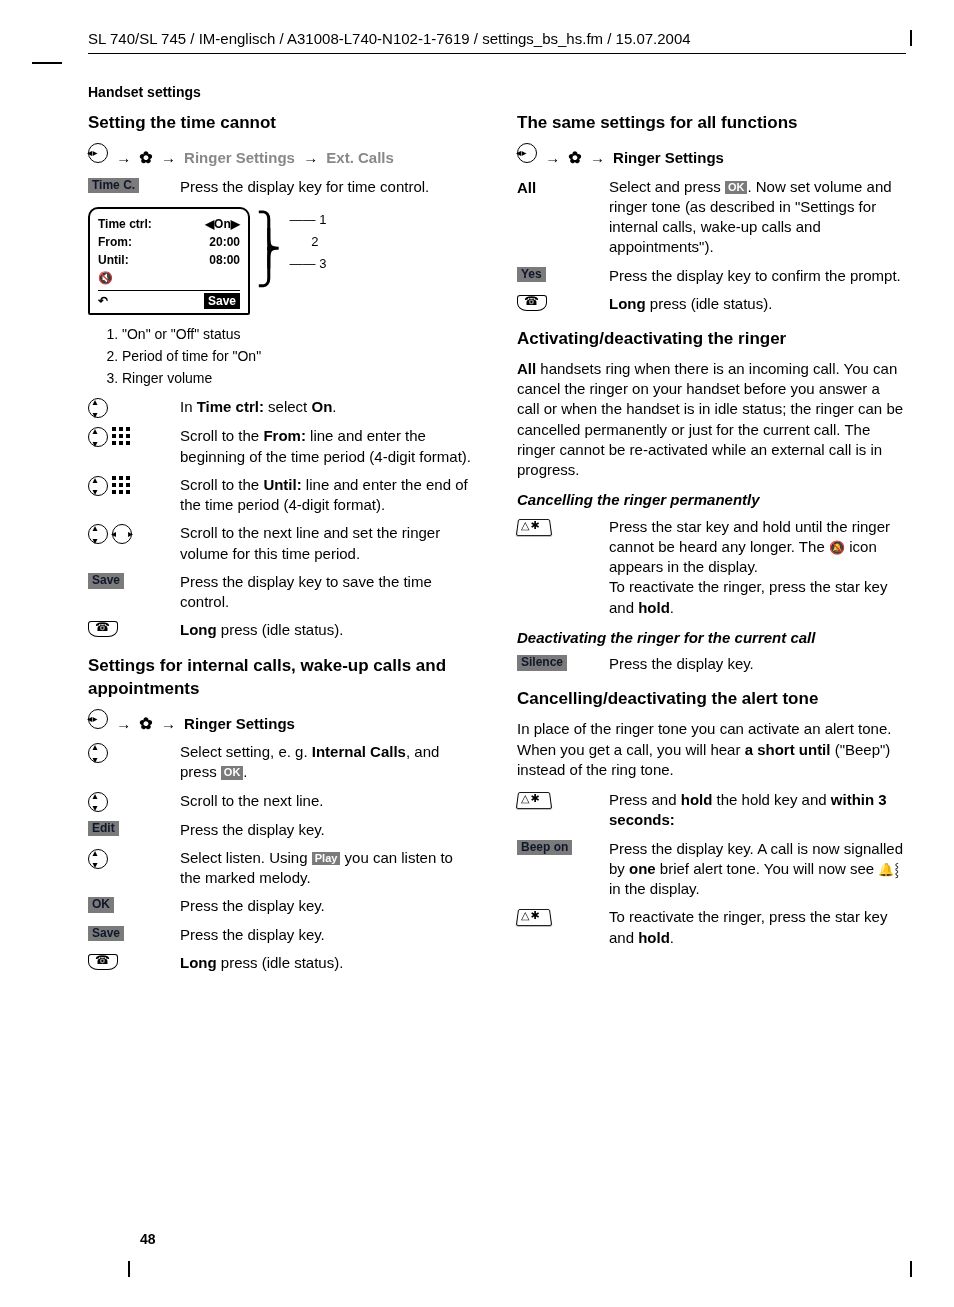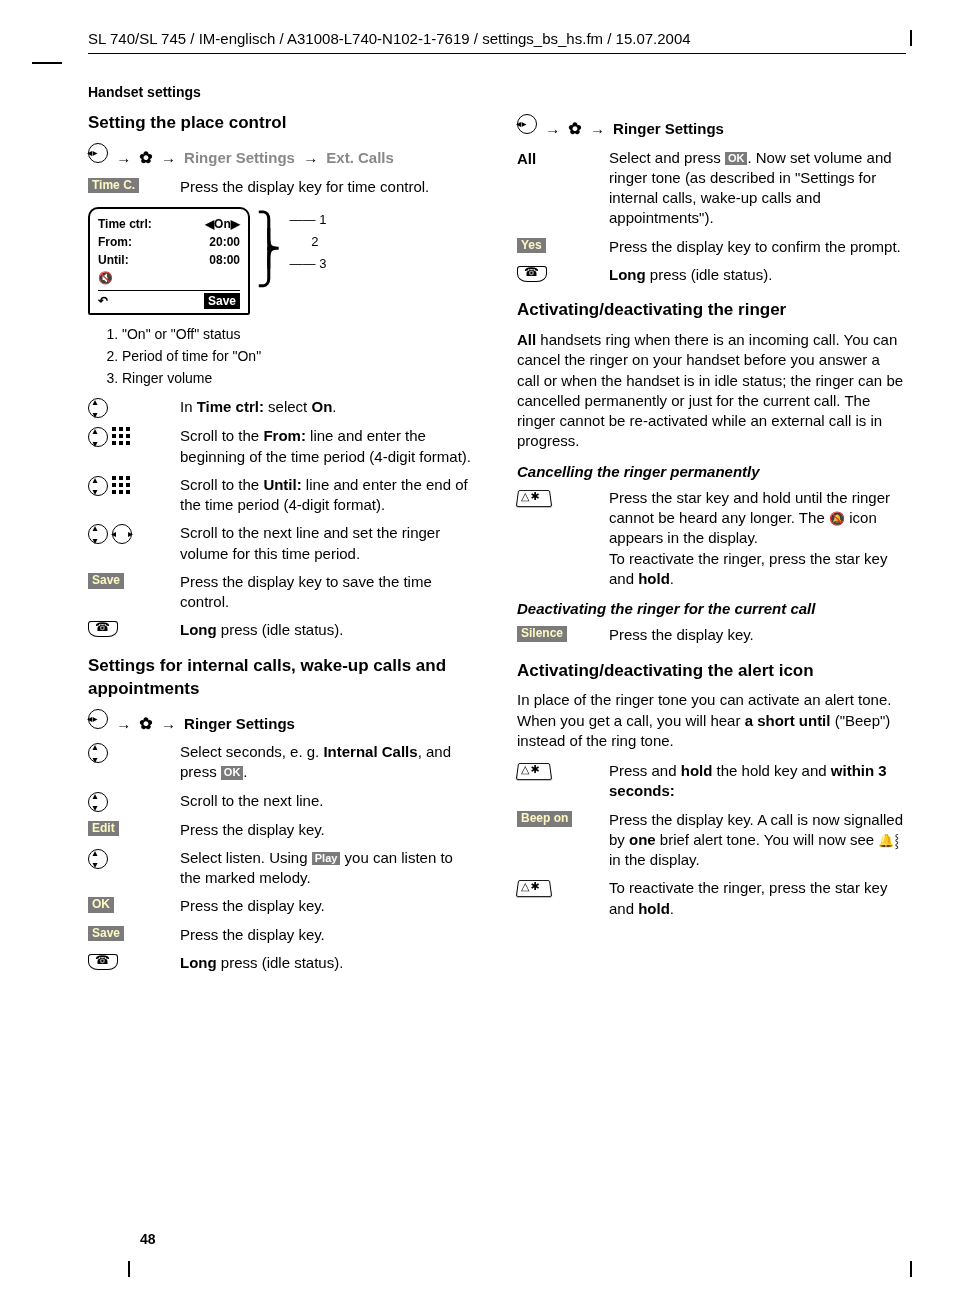--- a/index.html
+++ b/index.html
@@ -75,21 +75,21 @@
     padding-right: 8px;
     display: flex;
     align-items: flex-start;
     gap: 4px;
     padding-top: 1px;
   }
   .step-text { flex: 1; }
   .inv {
     display: inline-block;
     background: #7b7b7b;
-    color: #fef9c3;
+    color: #0f172a;
     font-size: 12px;
     font-weight: bold;
     padding: 1px 4px;
     line-height: 1.15;
   }
   .inv-sm {
     display: inline-block;
     background: #7b7b7b;
     color: #fff;
     font-size: 11px;
@@ -251,21 +251,21 @@
 
   <div class="header-line">
     <span>SL 740/SL 745 / IM-englisch / A31008-L740-N102-1-7619 / settings_bs_hs.fm / 15.07.2004</span>
   </div>
 
   <div class="section-label">Handset settings</div>
 
   <div class="two-col">
 
     <div class="col">
-      <h3 class="tight">Setting the place control</h3>
+      <h3 class="tight">Setting the time cannot</h3>
 
       <div class="nav-path">
         <span class="icon-circ updown leftright"></span>
         <span class="arrow">→</span>
         <span class="icon-gear">✿</span>
         <span class="arrow">→</span>
         <span class="gray-bold">Ringer Settings</span>
         <span class="arrow">→</span>
         <span class="gray-bold">Ext. Calls</span>
       </div>
@@ -384,21 +384,21 @@
         <span class="icon-gear">✿</span>
         <span class="arrow">→</span>
         <b>Ringer Settings</b>
       </div>
 
       <div class="steps">
         <div class="step-row">
           <div class="step-key">
               <span class="icon-circ updown"></span>
             </div>
-          <div class="step-text"><span>Select seconds, e. g. </span><b>Internal Calls</b><span>, and press </span><span class="inv-sm">OK</span><span>.</span></div>
+          <div class="step-text"><span>Select setting, e. g. </span><b>Internal Calls</b><span>, and press </span><span class="inv-sm">OK</span><span>.</span></div>
         </div>
         <div class="step-row">
           <div class="step-key">
               <span class="icon-circ updown"></span>
             </div>
           <div class="step-text">Scroll to the next line.</div>
         </div>
         <div class="step-row">
           <div class="step-key">
               <span class="inv">Edit</span>
@@ -426,20 +426,21 @@
         <div class="step-row">
           <div class="step-key">
               <span class="icon-handset"></span>
             </div>
           <div class="step-text"><b>Long</b><span> press (idle status).</span></div>
         </div>
       </div>
     </div>
 
     <div class="col">
+      <h3 class="tight">The same settings for all functions</h3>
 
       <div class="nav-path">
         <span class="icon-circ updown leftright"></span>
         <span class="arrow">→</span>
         <span class="icon-gear">✿</span>
         <span class="arrow">→</span>
         <b>Ringer Settings</b>
       </div>
 
       <div class="steps">
@@ -478,21 +479,21 @@
       </div>
 
       <h4>Deactivating the ringer for the current call</h4>
       <div class="step-row">
         <div class="step-key">
             <span class="inv">Silence</span>
           </div>
         <div class="step-text">Press the display key.</div>
       </div>
 
-      <h3>Activating/deactivating the alert icon</h3>
+      <h3>Cancelling/deactivating the alert tone</h3>
       <p class="body"><span>In place of the ringer tone you can activate an alert tone. When you get a call, you will hear </span><b>a short until</b><span> ("Beep") instead of the ring tone.</span></p>
 
       <div class="steps">
         <div class="step-row">
           <div class="step-key">
               <span class="icon-starkey"></span>
             </div>
           <div class="step-text"><span>Press and </span><b>hold</b><span> the hold key and </span><b>within 3 seconds:</b></div>
         </div>
         <div class="step-row">

